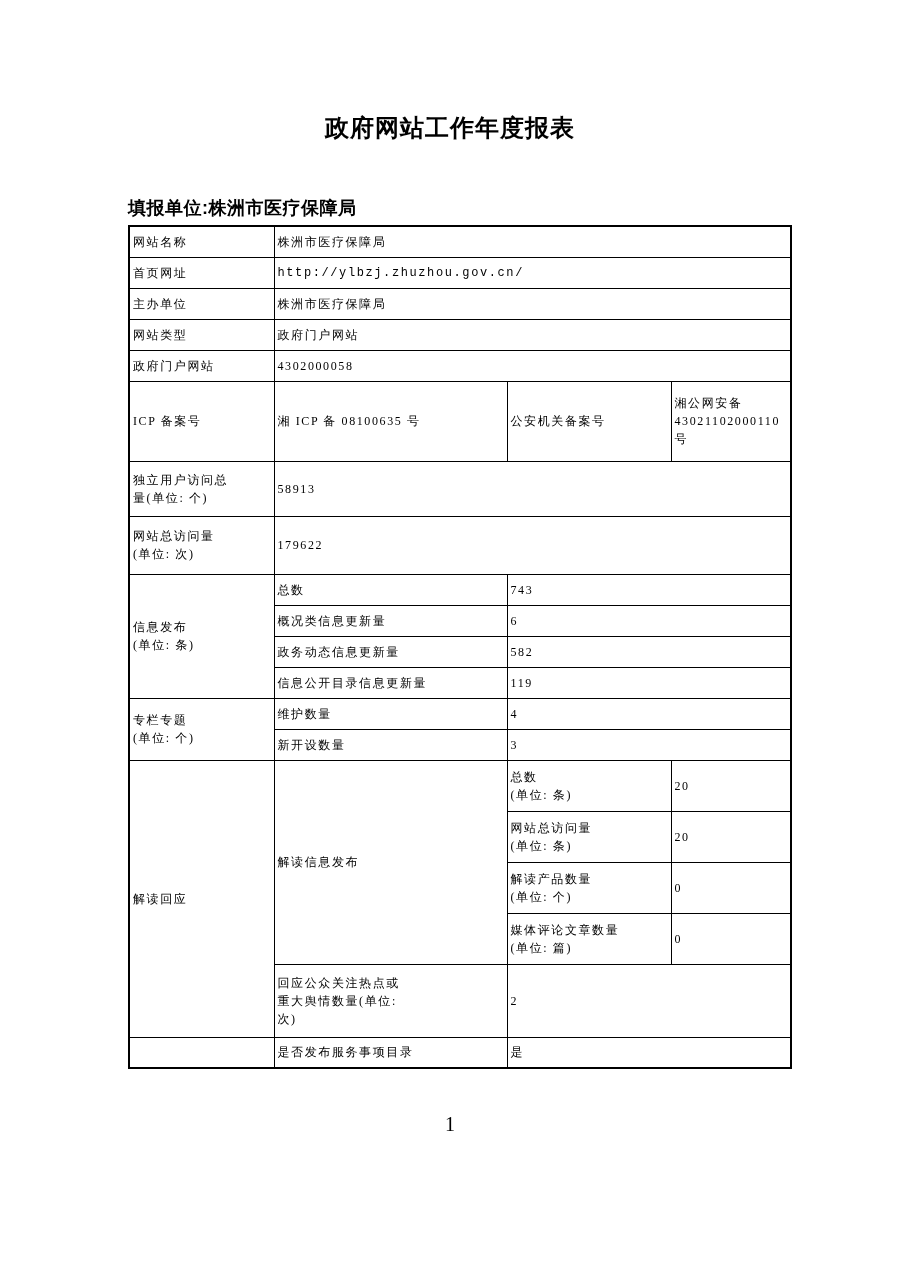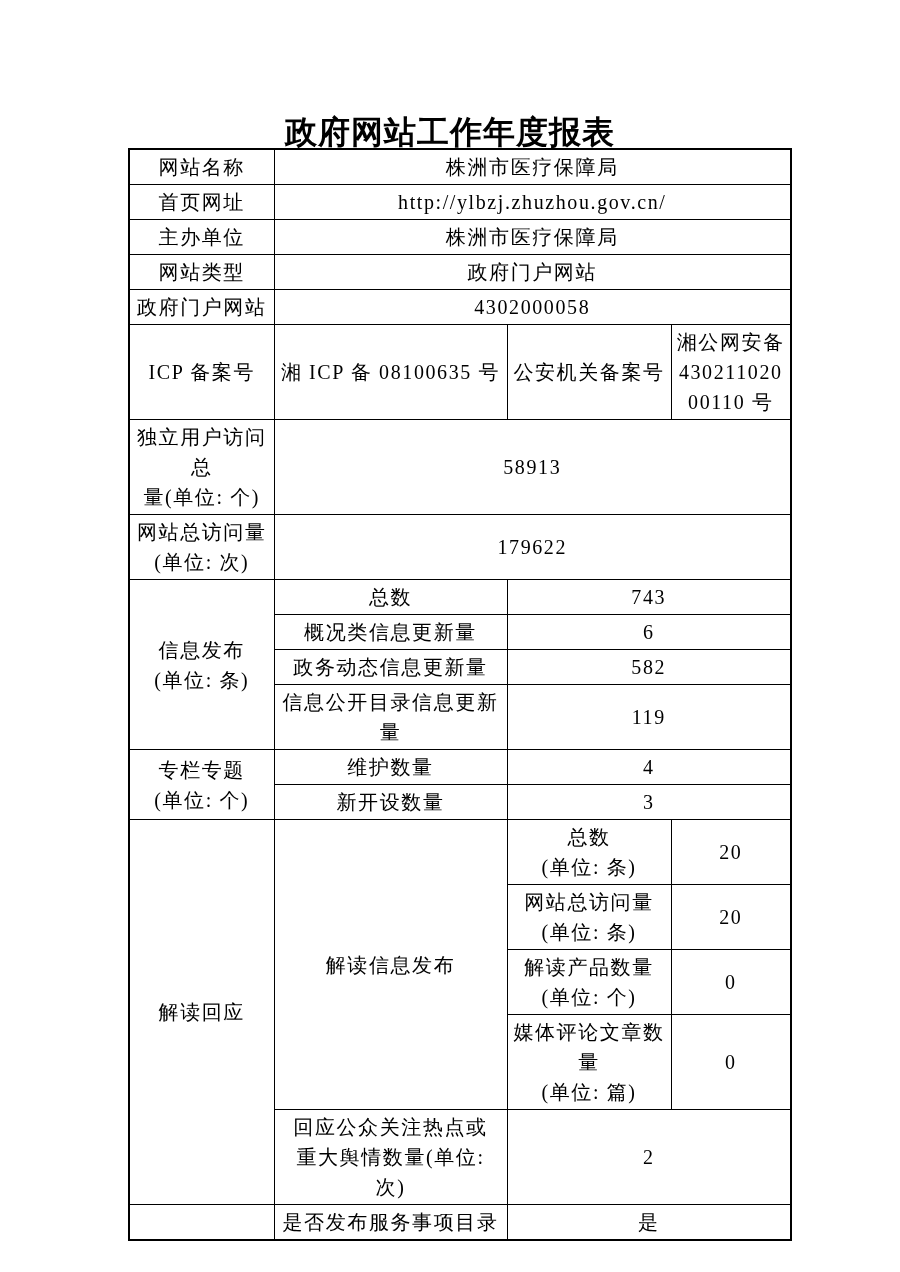--- a/index.html
+++ b/index.html
@@ -10,21 +10,21 @@
     color: #000;
     overflow: hidden;
   }
   .page { width: 900px; height: 1272px; position: relative; background: #fff; }
 
   .report-title {
     padding-top: 116px;
     text-align: center;
     font-family: "Liberation Sans", "DejaVu Sans", sans-serif;
     font-weight: bold;
-    font-size: 32px;
+    font-size: 24px;
     letter-spacing: 1px;
     line-height: 1;
   }
   .report-subtitle {
     margin-top: 46px;
     text-align: center;
     font-size: 20px;
     letter-spacing: 1px;
   }
   .reporting-unit {
@@ -37,31 +37,31 @@
 
   table.report {
     margin-left: 128px;
     width: 662px;
     border-collapse: collapse;
     table-layout: fixed;
     border: 2px solid #000;
   }
   table.report td {
     border: 1px solid #000;
-    text-align: center;
+    text-align: left;
     vertical-align: middle;
-    font-size: 20px;
+    font-size: 12px;
     letter-spacing: 1.6px;
     line-height: 1.5;
     padding: 2px 3px;
     white-space: pre-line;
     overflow-wrap: break-word;
   }
   td.mono {
-    font-family: Liberation Serif, serif;
+    font-family: Liberation Mono, monospace;
     letter-spacing: 0.5px;
     font-size: 16px;
   }
   td.num { letter-spacing: 0.5px; }
 
   tr.h31 { height: 31px; }
   tr.h80 { height: 80px; }
   tr.h55 { height: 55px; }
   tr.h58 { height: 58px; }
   tr.h51 { height: 51px; }
@@ -73,20 +73,21 @@
     text-align: center;
     font-size: 20px;
   }
 </style>
 </head>
 <body>
 
 <div class="page">
 
   <div class="report-title">政府网站工作年度报表</div>
+  <div class="reporting-unit">填报单位:株洲市医疗保障局</div>
 
   <table class="report">
     <colgroup>
       <col style="width:145px">
         <col style="width:233px">
         <col style="width:164px">
         <col style="width:120px">
     </colgroup>
     <tbody>
       <tr class="h31">

